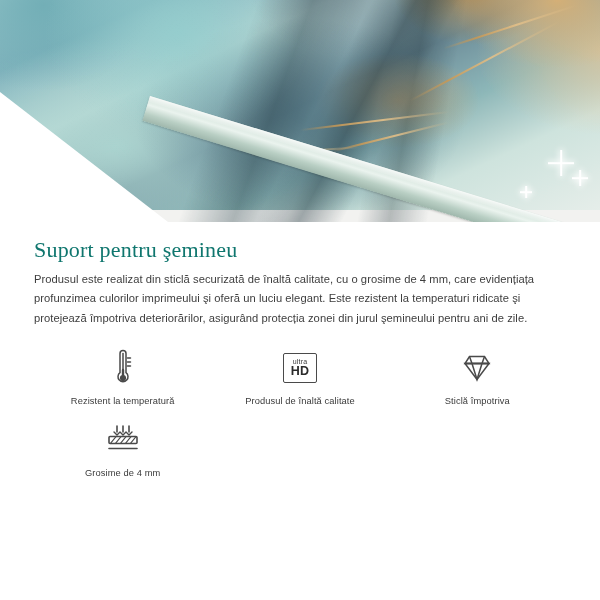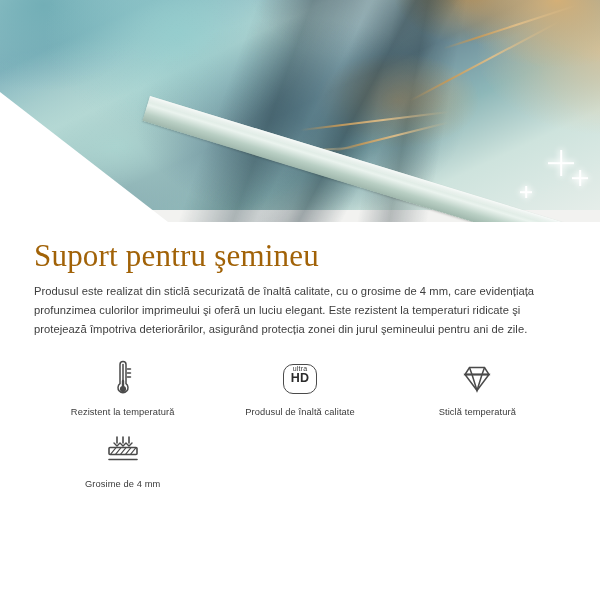--- a/index.html
+++ b/index.html
@@ -138,23 +138,23 @@
   .sparkle.s3 { left: 520px; top: 186px; width: 12px; height: 12px; }
   .sparkle.s3::before { width: 12px; }
   .sparkle.s3::after { height: 12px; }
 
   
   .content {
     padding: 14px 34px 0 34px;
   }
   .title {
     font-family: "Liberation Serif", serif;
-    font-size: 31px;
+    font-size: 22px;
     line-height: 1.28;
-    color: #a16207;
+    color: #0f766e;
     font-weight: 400;
     letter-spacing: .2px;
   }
   .title .line2 { display: block; }
 
   .desc {
     margin-top: 6px;
     font-size: 11.2px;
     line-height: 1.72;
     color: #3d3d3d;
@@ -184,24 +184,25 @@
   .feature .cap {
     margin-top: 8px;
     font-size: 9.3px;
     color: #3a3a3a;
     letter-spacing: .1px;
   }
 
   .ultrahd {
     width: 34px; height: 30px;
     border: 1.6px solid #4a4a4a;
-    border-radius: 10px;
+    border-radius: 2px;
     display: flex;
     flex-direction: column;
     align-items: center;
+    justify-content: center;
     line-height: 1;
   }
   .ultrahd .u1 { font-size: 7px; color: #3a3a3a; letter-spacing: .2px; }
   .ultrahd .u2 { font-size: 12.5px; font-weight: bold; color: #2b2b2b; letter-spacing: .3px; }
 
   svg { display: block; }
 </style>
 </head>
 <body>
 
@@ -260,21 +261,21 @@
 
 
       <div class="feature">
         <div class="glyph">
           <svg width="36" height="32" viewBox="0 0 36 32" fill="none" stroke="#4a4a4a" stroke-width="1.5">
             <path d="M6 11.5h24L18 27.5 6 11.5z"></path>
             <path d="M10.5 4.5h15l4.5 7H6l4.5-7z"></path>
             <path d="M6 11.5h24M13 11.5L18 27.5l5-16M13 11.5l-2.5-7M23 11.5l2.5-7M13 11.5h10"></path>
           </svg>
         </div>
-        <div class="cap">Sticlă temperatură</div>
+        <div class="cap">Sticlă împotriva</div>
       </div>
 
 
       <div class="feature">
         <div class="glyph">
           <svg width="38" height="34" viewBox="0 0 38 34" fill="none" stroke="#4a4a4a" stroke-width="1.6">
             <path d="M13 3v6M19 3v6M25 3v6" stroke-linecap="round"></path>
             <path d="M10 9l3 3 3-3M16 9l3 3 3-3M22 9l3 3 3-3" stroke-linecap="round" stroke-linejoin="round" stroke-width="1.4"></path>
             <rect x="5" y="13.5" width="28" height="7" rx="1"></rect>
             <path d="M6.5 20.3l5.5-6.6M11.5 20.3l5.5-6.6M16.5 20.3l5.5-6.6M21.5 20.3l5.5-6.6M26.5 20.3l5.5-6.6" stroke-width="1.1"></path>

